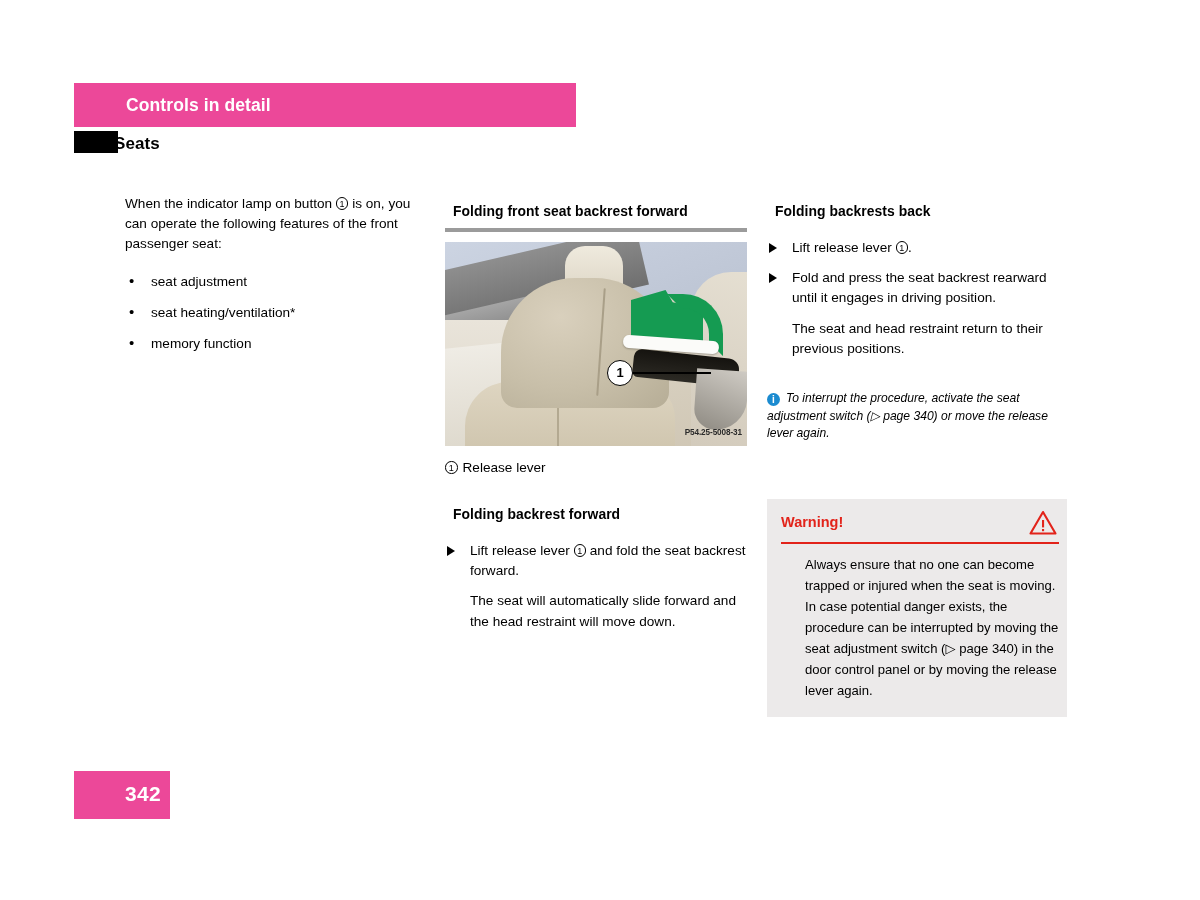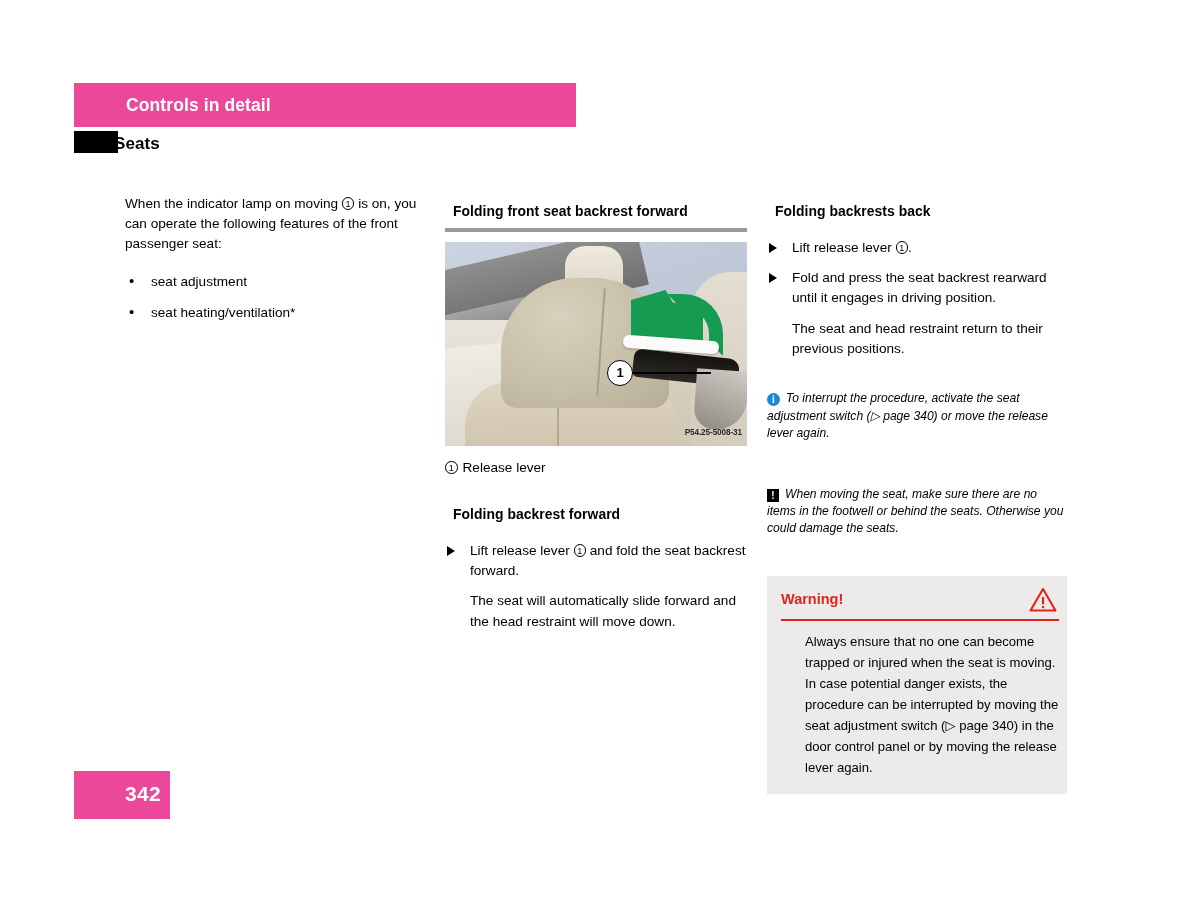--- a/index.html
+++ b/index.html
@@ -367,27 +367,28 @@
 <body>
 
 <div class="chapter-bar">
   <span class="chapter-bar-label">Controls in detail</span>
 </div>
 <div class="section-tab"></div>
 <div class="section-label">Seats</div>
 
 <div class="col col-left">
   <p class="body">
-    <span>When the indicator lamp on moving</span>
+    <span>When the indicator lamp on button</span>
     <span class="circnum">1</span>
     <span>is on, you can operate the following features of the front passenger seat:</span>
   </p>
   <ul class="dots">
     <li><span>seat adjustment</span></li>
     <li><span>seat heating/ventilation*</span></li>
+    <li><span>memory function</span></li>
   </ul>
 </div>
 
 <div class="col col-mid">
   <h3 class="subhead">Folding front seat backrest forward</h3>
   <div class="rule-gray"></div>
 
   <div class="figure">
     <div class="fig-sky"></div>
     <div class="fig-pillar"></div>
@@ -446,23 +447,20 @@
   </p>
   <div class="gap-sm"></div>
   <p class="step-sub">The seat and head restraint return to their previous positions.</p>
 
   <div class="gap-md"></div>
   <p class="note">
     <span class="note-icon-info">i</span><span>To interrupt the procedure, activate the seat adjustment switch (▷ page 340) or move the release lever again.</span>
   </p>
 
   <div class="gap-md"></div>
-  <p class="note">
-    <span class="note-icon-caution">!</span><span>When moving the seat, make sure there are no items in the footwell or behind the seats. Otherwise you could damage the seats.</span>
-  </p>
 
   <div class="gap-lg"></div>
   <div class="warnbox">
     <div class="warn-head">
       <span class="warn-title">Warning!</span>
       <svg class="warn-tri" viewBox="0 0 28 25">
         <path d="M14 2 L26.5 23.5 L1.5 23.5 Z" fill="none" stroke="#e2231a" stroke-width="2.1" stroke-linejoin="round"></path>
         <rect x="13" y="10" width="2.1" height="7.4" fill="#e2231a"></rect>
         <rect x="13" y="19" width="2.1" height="2.2" fill="#e2231a"></rect>
       </svg>

